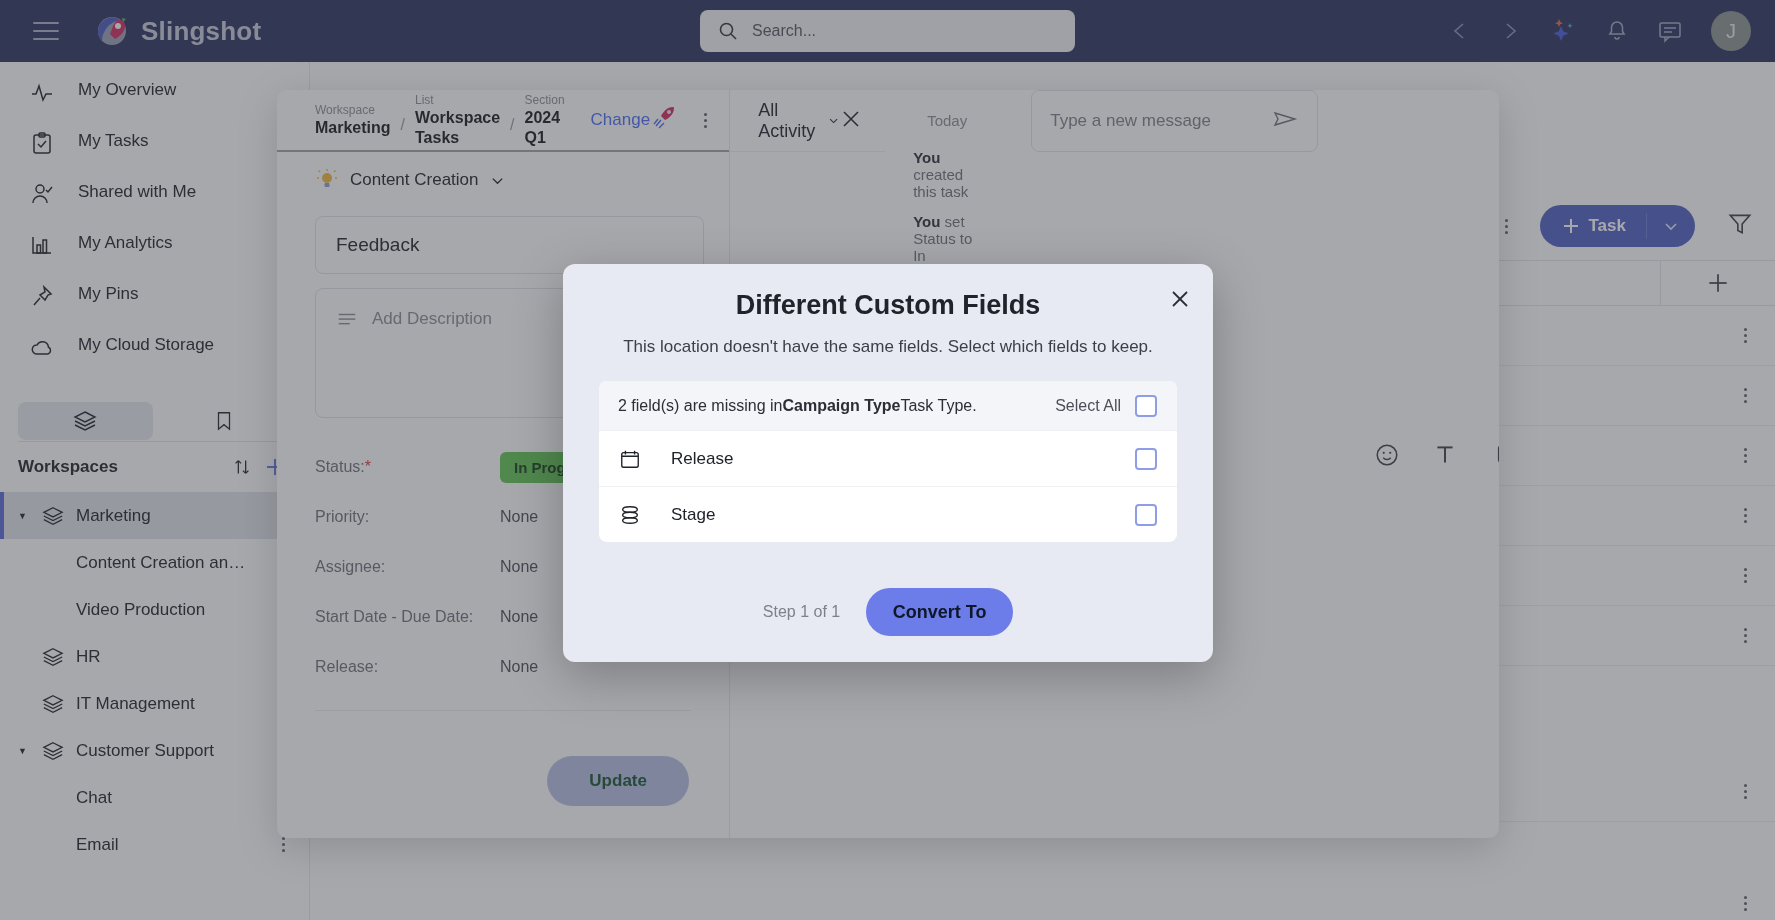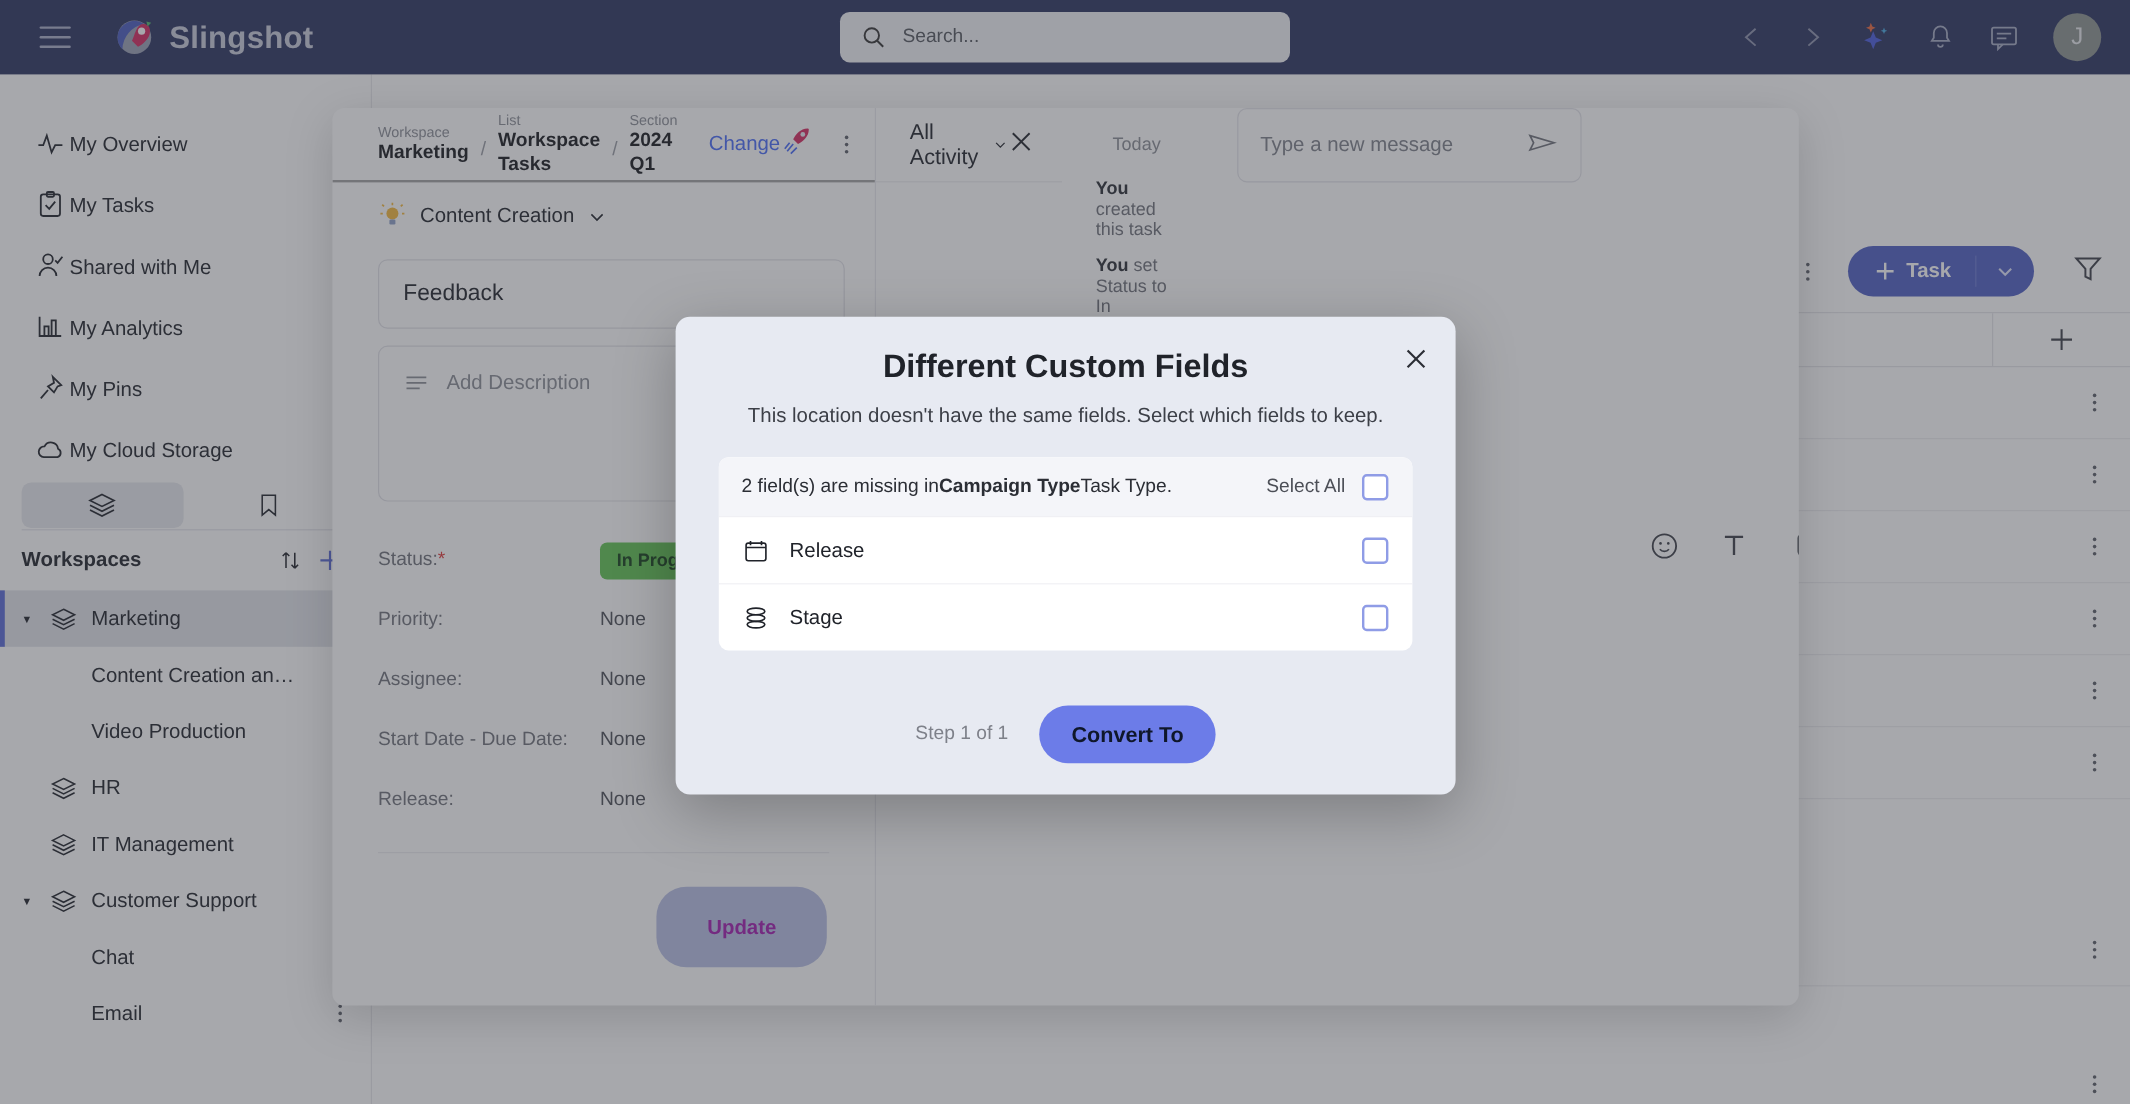--- a/index.html
+++ b/index.html
@@ -50,21 +50,21 @@
     font-size: 20px; cursor: pointer;
   }
 
   
   .sidebar {
     position: absolute; top: 62px; left: 0; width: 310px; height: 858px;
     background: #ffffff; padding-top: 18px;
     border-right: 1px solid #e8e8ec;
   }
   .nav-item {
-    height: 51px; display: flex; align-items: flex-end; gap: 4px;
+    height: 51px; display: flex; align-items: flex-start; gap: 24px;
     padding-left: 30px; cursor: pointer; color: #20232a; font-size: 17px;
   }
   .nav-ico { width: 24px; display:flex; align-items:center; justify-content:center; }
 
   .tabs-row {
     margin: 14px 18px 0 18px; height: 42px;
     display: flex; align-items: center; gap: 4px;
     border-bottom: 1px solid #e4e4ea;
   }
   .seg {
@@ -167,22 +167,22 @@
   .field-label { width: 185px; color: #6f727a; }
   .req { color: #e03a3a; }
   .field-val { color: #4c4f57; }
   .badge-ip {
     background: #62c552; color: #15401a; font-weight: bold;
     border-radius: 6px; padding: 7px 14px; font-size: 15px;
   }
   .divider-line { margin: 18px 38px 0 38px; border-top: 1px solid #ededf1; }
   .btn-update {
     position: absolute; right: 40px; bottom: 32px;
-    width: 142px; height: 67px; border-radius: 25px;
-    background: #b9c0e6; color: #a21caf; font-size: 17px; font-weight: bold;
+    width: 142px; height: 50px; border-radius: 25px;
+    background: #b9c0e6; color: #14532d; font-size: 17px; font-weight: bold;
     display: flex; align-items: center; justify-content: center; cursor: not-allowed;
   }
 
   .detail-right { flex: 1; height: 100%; position: relative; display: flex; }
   .act-head { height: 62px; display: flex; align-items: center; padding: 0 22px 0 28px; border-bottom: 1px solid #ededf1; }
   .act-sel { font-size: 18px; color: #20232a; display: flex; align-items: center; gap: 9px; cursor: pointer; flex: 1; }
   .act-close { cursor: pointer; }
   .act-body { flex: 1; padding: 22px 28px 0 28px; }
   .today-row { display: flex; align-items: center; gap: 14px; color: #8b8e96; font-size: 15px; margin-bottom: 20px; }
   .today-line { flex: 1; height: 1px; background: #e4e4ea; }
@@ -226,21 +226,21 @@
     font-size: 16px; color: #2b2e35;
   }
   .fc-head b { font-weight: bold; }
   .fc-head-spacer { flex: 1; }
   .select-all { font-size: 16px; color: #4c4f57; margin-right: 14px; cursor: pointer; }
   .cb {
     width: 22px; height: 22px; border: 2px solid #8f9ce6; border-radius: 4px;
     background: #fff; cursor: pointer; flex: none;
   }
   .fc-row {
-    height: 56px; display: flex; align-items: center; padding: 0 20px 0 20px; gap: 17px;
+    height: 56px; display: flex; align-items: center; padding: 0 20px 0 20px; gap: 30px;
     border-top: 1px solid #f0f0f4;
     font-size: 17px; color: #20232a;
   }
   .fc-row:first-of-type { border-top: none; }
   .fc-ico { width: 22px; display: flex; align-items: center; justify-content: center; }
   .fc-spacer { flex: 1; }
   .modal-foot {
     position: absolute; left: 0; right: 0; bottom: 26px;
     display: flex; align-items: center; justify-content: center; gap: 26px;
   }

